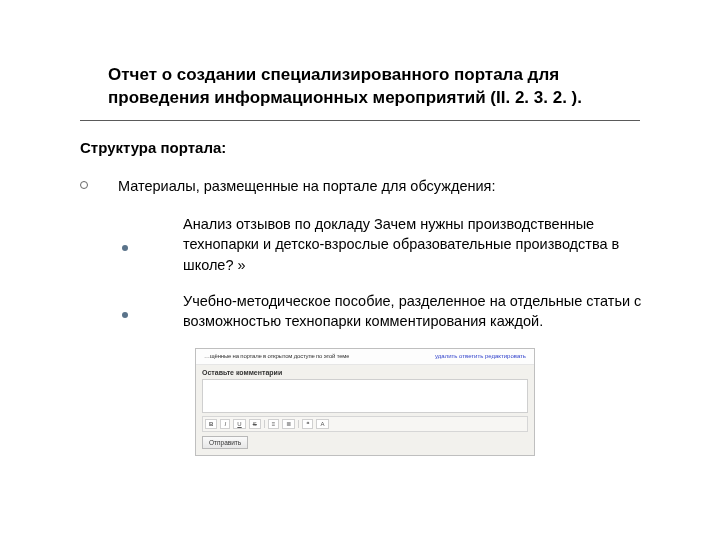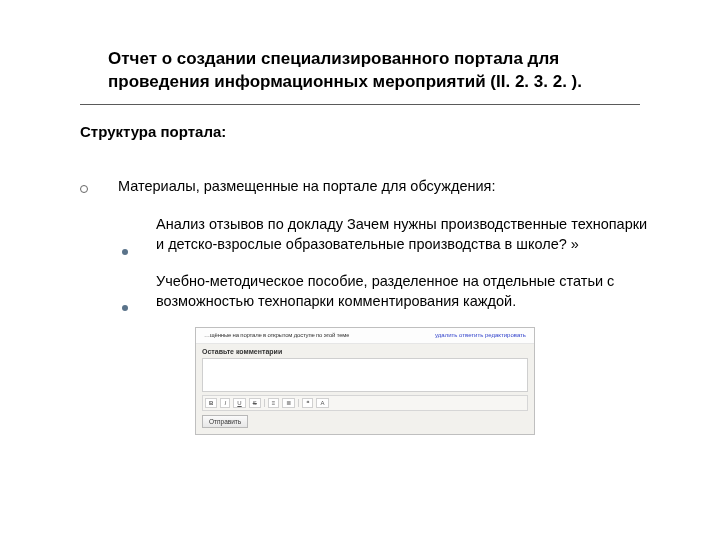--- a/index.html
+++ b/index.html
@@ -6,63 +6,64 @@
   body {
     width: 720px;
     height: 540px;
     background: #ffffff;
     font-family: Arial, sans-serif;
     color: #000;
     position: relative;
     overflow: hidden;
   }
   .slide {
-    padding: 48px 70px 20px 80px;
+    padding: 64px 70px 20px 80px;
   }
   .title {
     font-size: 17px;
     font-weight: bold;
     line-height: 1.35;
     margin-left: 28px;
     margin-right: 20px;
   }
   .hr {
     border: none;
     border-top: 1px solid #5a5a5a;
     margin: 10px 0 18px 0;
     width: 560px;
   }
   .subtitle {
     font-size: 15px;
     font-weight: bold;
-    margin-bottom: 36px;
+    margin-bottom: 20px;
   }
   .level1 {
     display: flex;
-    align-items: center;
+    align-items: flex-start;
     margin-bottom: 18px;
   }
   .level1 .circle {
     width: 8px;
     height: 8px;
     border: 1.5px solid #666;
     border-radius: 50%;
     margin-top: 5px;
     margin-right: 30px;
     flex-shrink: 0;
   }
   .level1 .text {
     font-size: 14.5px;
     line-height: 1.4;
   }
   .level2 {
     display: flex;
-    align-items: flex-end;
+    align-items: center;
     margin-left: 42px;
     margin-bottom: 16px;
+    gap: 27px;
   }
   .level2 .dot {
     width: 6px;
     height: 6px;
     background: #5a738a;
     border-radius: 50%;
     margin-top: 7px;
     margin-right: 28px;
     flex-shrink: 0;
   }

